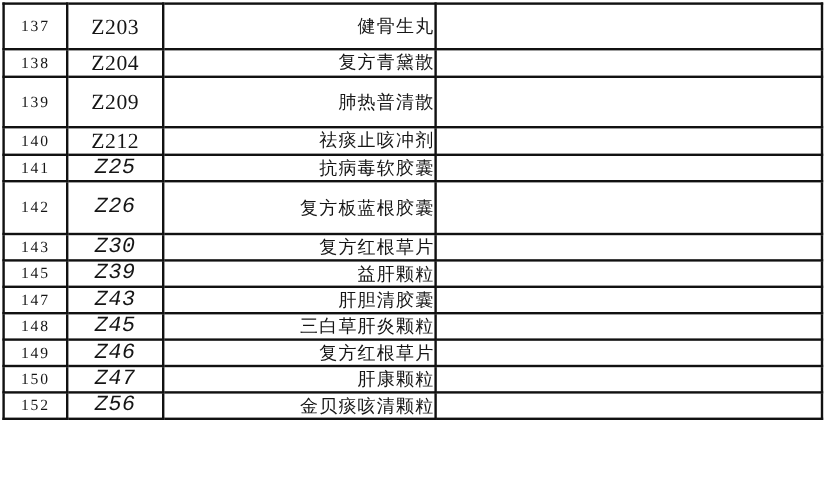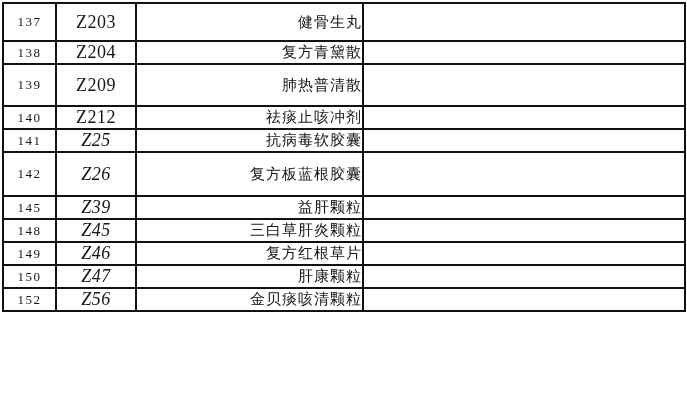--- a/index.html
+++ b/index.html
@@ -35,20 +35,21 @@
     letter-spacing: 1.5px;
   }
   .c-code {
     text-align: center;
     font-size: 18px;
     letter-spacing: 0.5px;
     border-radius: 14px;
   }
   .c-code.em {
     font-style: italic;
+    font-family: Liberation Mono, monospace;
   }
   .c-name {
     text-align: right;
     padding-left: 4px !important;
     font-size: 15px;
     letter-spacing: 1px;
   }
   .c-remark {
     background: #ffffff;
   }
@@ -94,24 +95,36 @@
         <td class="c-code em">Z25</td>
         <td class="c-name">抗病毒软胶囊</td>
         <td class="c-remark"></td>
       </tr>
       <tr style="height:44px">
         <td class="c-no">142</td>
         <td class="c-code em">Z26</td>
         <td class="c-name">复方板蓝根胶囊</td>
         <td class="c-remark"></td>
       </tr>
+      <tr style="height:17px">
+        <td class="c-no">143</td>
+        <td class="c-code em">Z30</td>
+        <td class="c-name">复方红根草片</td>
+        <td class="c-remark"></td>
+      </tr>
       <tr style="height:19px">
         <td class="c-no">145</td>
         <td class="c-code em">Z39</td>
         <td class="c-name">益肝颗粒</td>
+        <td class="c-remark"></td>
+      </tr>
+      <tr style="height:19px">
+        <td class="c-no">147</td>
+        <td class="c-code em">Z43</td>
+        <td class="c-name">肝胆清胶囊</td>
         <td class="c-remark"></td>
       </tr>
       <tr style="height:18px">
         <td class="c-no">148</td>
         <td class="c-code em">Z45</td>
         <td class="c-name">三白草肝炎颗粒</td>
         <td class="c-remark"></td>
       </tr>
       <tr style="height:19px">
         <td class="c-no">149</td>

